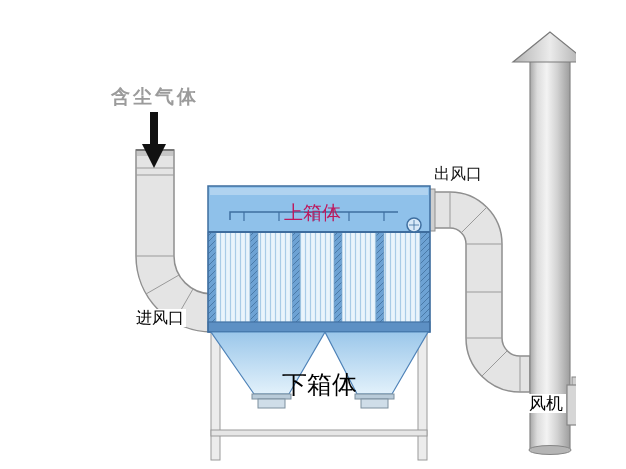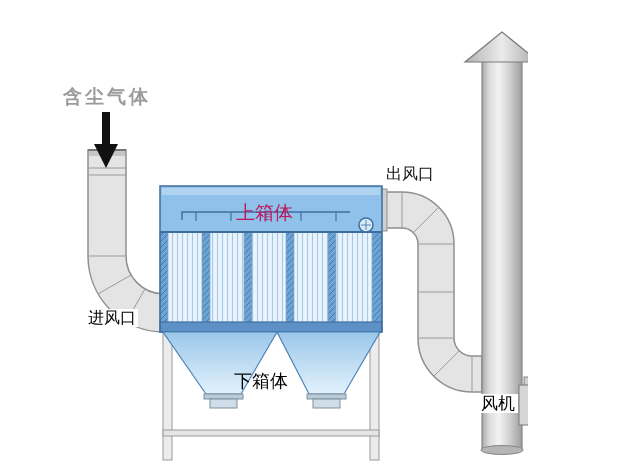--- a/index.html
+++ b/index.html
@@ -1,26 +1,26 @@
 <!DOCTYPE html>
 <html><head>
 <meta charset="utf-8">
 <style>
   html,body{margin:0;padding:0;background:#fff;}
   .canvas{
     position:relative;width:528px;height:469px;background:#ffffff;
-    overflow:hidden;font-family:"Liberation Sans", sans-serif;
+    overflow:hidden;font-family:"Liberation Sans", sans-serif;margin-left:48px;
   }
   .canvas svg{position:absolute;left:0;top:0;}
   .label{position:absolute;white-space:nowrap;line-height:1;}
   .label-dusty-gas{left:63px;top:87px;font-size:19px;font-weight:bold;color:#9b9b9b;letter-spacing:3px;}
   .label-inlet{left:86px;top:309px;font-size:16px;color:#000000;background:#fff;padding:1px 2px;}
   .label-upper-box{left:236px;top:203px;font-size:19px;color:#be185d;}
   .label-outlet{left:386px;top:166px;font-size:16px;color:#111;}
-  .label-lower-box{left:234px;top:372px;font-size:18px;color:#000;}
+  .label-lower-box{left:234px;top:372px;font-size:25px;color:#000;}
   .label-fan{left:478px;top:394px;font-size:17px;color:#000;background:#fff;padding:1px 3px;text-align:center;}
 </style>
 </head>
 <body>
 
 <div class="canvas">
 
   <svg width="626" height="469" viewBox="0 0 626 469">
     <defs>
       <linearGradient id="stackGrad" x1="0" y1="0" x2="1" y2="0">

